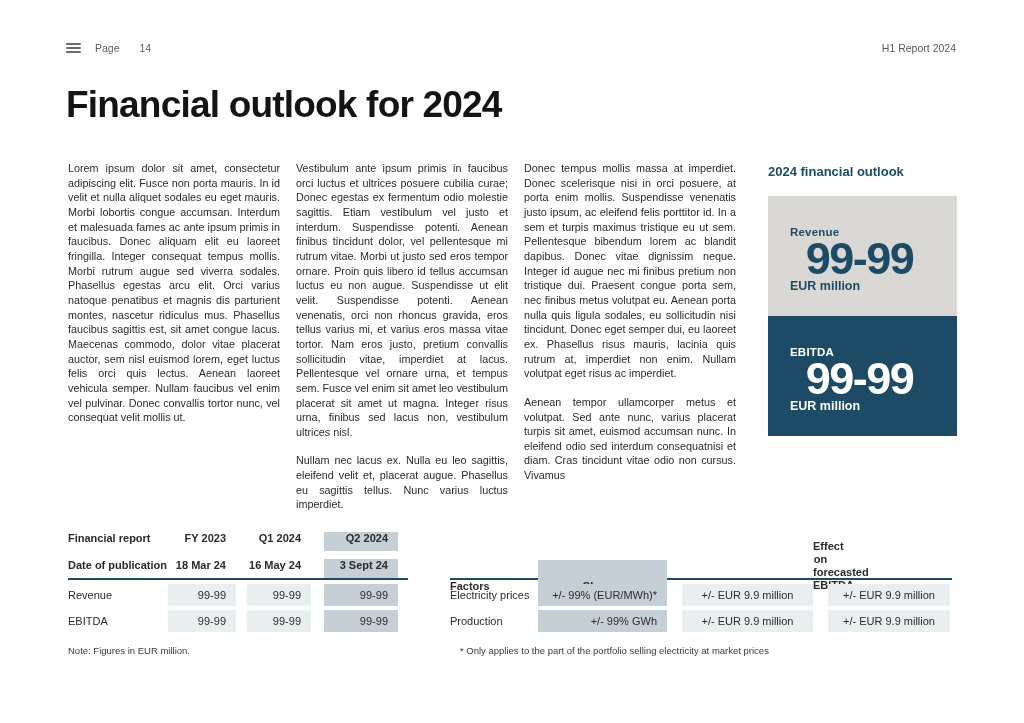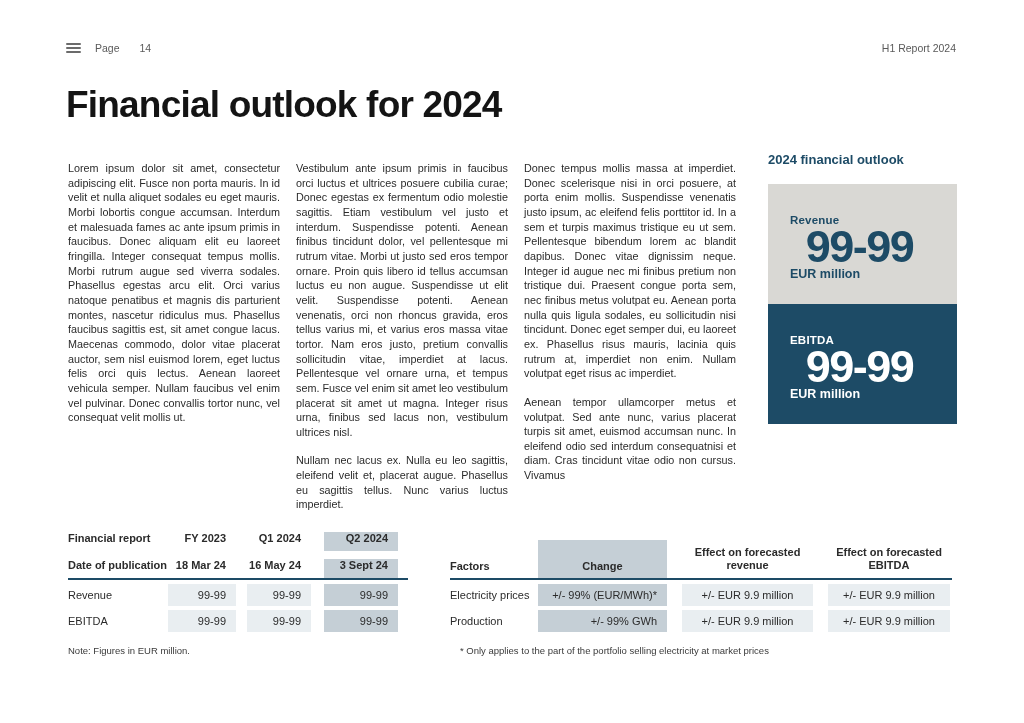--- a/index.html
+++ b/index.html
@@ -22,21 +22,21 @@
   .topbar-right { position: absolute; right: 68px; top: 42px; color: #5a5a5a; font-size: 10.5px; }
 
   
   .title { position: absolute; left: 66px; top: 84px; font-size: 37px; font-weight: bold; letter-spacing: -0.8px; color: #141414; }
 
   
   .columns { position: absolute; left: 68px; top: 161px; width: 668px; display: grid; grid-template-columns: 212px 212px 212px; column-gap: 16px; }
   .col p { font-size: 10.8px; line-height: 14.65px; text-align: justify; margin-bottom: 14px; color: #2b2b2b; }
 
   
-  .sidebar { position: absolute; left: 768px; top: 152px; width: 189px; }
+  .sidebar { position: absolute; left: 768px; top: 164px; width: 189px; }
   .sidebar-heading { font-size: 13px; font-weight: bold; color: #1d4b66; margin-bottom: 17px; }
   .outlook-box { width: 189px; height: 120px; padding: 30px 28px 12px 22px; display: flex; flex-direction: column; }
   .box-revenue { background: #d9d8d4; color: #1d4b66; }
   .box-ebitda { background: #1d4b66; color: #ffffff; }
   .box-label { font-size: 11.5px; font-weight: bold; letter-spacing: 0.2px; }
   .box-value { font-size: 45px; font-weight: bold; letter-spacing: -1.5px; line-height: 38px; text-align: center; margin-top: 2px; }
   .box-unit { font-size: 12.5px; font-weight: bold; margin-top: 1px; }
 
   
   .frt { position: absolute; left: 68px; top: 524px; width: 340px; font-size: 11px; }
@@ -145,21 +145,20 @@
       <div class="cell num hl">99-99</div>
     </div>
   </div>
   <div class="table-note">Note: Figures in EUR million.</div>
 
   <div class="fct">
     <div class="fct-row fct-head">
       <div class="cell">Factors</div>
       <div class="cell change-h hl">Change</div>
       <div></div>
-      <div class="cell center two-line">Effect on forecasted revenue</div>
       <div></div>
       <div class="cell center two-line">Effect on forecasted EBITDA</div>
     </div>
     <div class="fct-rule"></div>
     <div class="fct-row fct-data">
       <div class="cell">Electricity prices</div>
       <div class="cell num hl">+/- 99% (EUR/MWh)*</div>
       <div></div>
       <div class="cell center cell-light">+/- EUR 9.9 million</div>
       <div></div>

